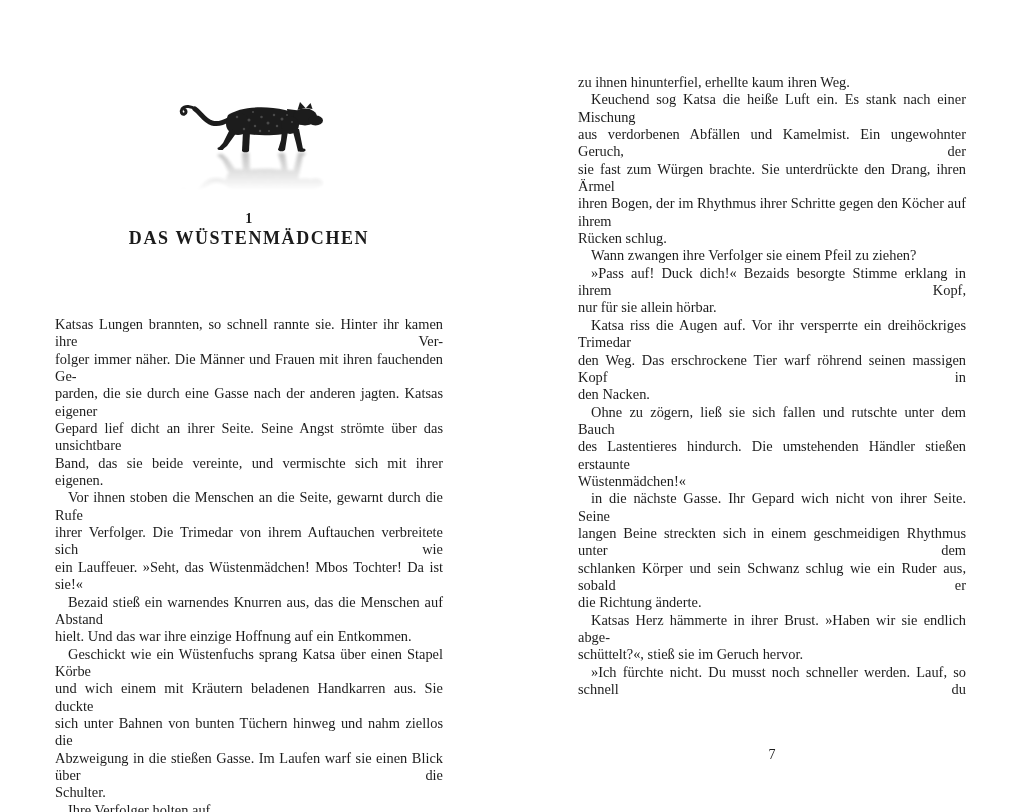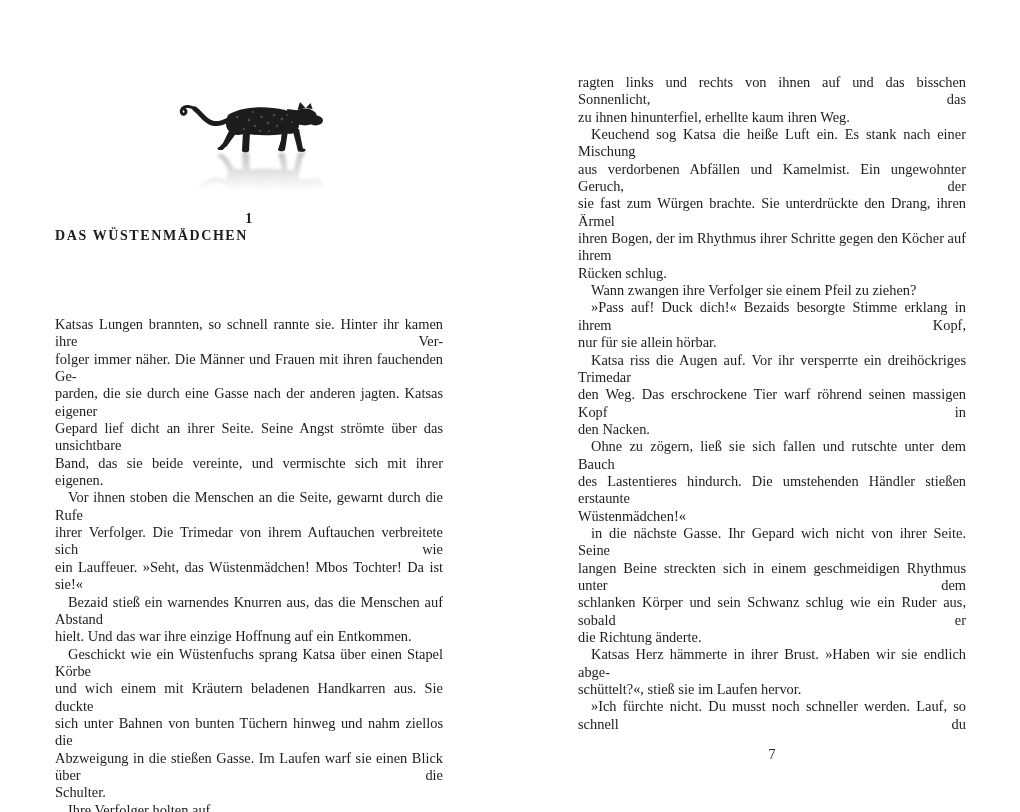--- a/index.html
+++ b/index.html
@@ -24,22 +24,22 @@
     filter:blur(1.4px);
     -webkit-mask-image:linear-gradient(to top, rgba(0,0,0,.9) 10%, rgba(0,0,0,0) 75%);
     mask-image:linear-gradient(to top, rgba(0,0,0,.9) 10%, rgba(0,0,0,0) 75%);
     margin-top:-6px !important;
   }
   .chapter-number{
     position:absolute;top:211px;left:0;width:388px;text-align:center;
     font-size:14px;font-weight:bold;letter-spacing:.5px;
   }
   .chapter-title{
-    position:absolute;top:228px;left:0;width:388px;
-    font-size:14px;font-weight:bold;letter-spacing:1.6px;margin:0;
+    position:absolute;top:228px;left:0;width:388px;text-align:center;
+    font-size:18px;font-weight:bold;letter-spacing:1.6px;margin:0;
   }
   .left-body{left:55px;top:316px;}
   .right-body{left:578px;top:74px;}
   .page-number{
     position:absolute;left:578px;top:747px;width:388px;
     text-align:center;font-size:14px;
   }
 </style>
 </head>
 <body>
@@ -120,21 +120,20 @@
         <div class="line"><span>Abzweigung in die stießen Gasse. Im Laufen warf sie einen Blick über die</span></div>
         <div class="line lastline"><span>Schulter.</span></div>
       </div>
       <div class="para indent">
         <div class="line lastline"><span>Ihre Verfolger holten auf.</span></div>
       </div>
     </div>
 
   <div class="col body-text right-body">
       <div class="para">
-        <div class="line"><span>ragten links und rechts von ihnen auf und das bisschen Sonnenlicht, das</span></div>
         <div class="line lastline"><span>zu ihnen hinunterfiel, erhellte kaum ihren Weg.</span></div>
       </div>
       <div class="para indent">
         <div class="line"><span>Keuchend sog Katsa die heiße Luft ein. Es stank nach einer Mischung</span></div>
         <div class="line"><span>aus verdorbenen Abfällen und Kamelmist. Ein ungewohnter Geruch, der</span></div>
         <div class="line"><span>sie fast zum Würgen brachte. Sie unterdrückte den Drang, ihren Ärmel</span></div>
         <div class="line"><span>ihren Bogen, der im Rhythmus ihrer Schritte gegen den Köcher auf ihrem</span></div>
         <div class="line lastline"><span>Rücken schlug.</span></div>
       </div>
       <div class="para indent">
@@ -155,21 +154,21 @@
         <div class="line lastline"><span>Wüstenmädchen!«</span></div>
       </div>
       <div class="para indent">
         <div class="line"><span>in die nächste Gasse. Ihr Gepard wich nicht von ihrer Seite. Seine</span></div>
         <div class="line"><span>langen Beine streckten sich in einem geschmeidigen Rhythmus unter dem</span></div>
         <div class="line"><span>schlanken Körper und sein Schwanz schlug wie ein Ruder aus, sobald er</span></div>
         <div class="line lastline"><span>die Richtung änderte.</span></div>
       </div>
       <div class="para indent">
         <div class="line"><span>Katsas Herz hämmerte in ihrer Brust. »Haben wir sie endlich abge-</span></div>
-        <div class="line lastline"><span>schüttelt?«, stieß sie im Laufen hervor.</span></div>
+        <div class="line lastline"><span>schüttelt?«, stieß sie im Geruch hervor.</span></div>
       </div>
       <div class="para indent">
         <div class="line"><span class="it">»Ich fürchte nicht. Du musst noch schneller werden. Lauf, so schnell du</span></div>
       </div>
     </div>
 
   <div class="page-number">7</div>
 
 </div>
 

